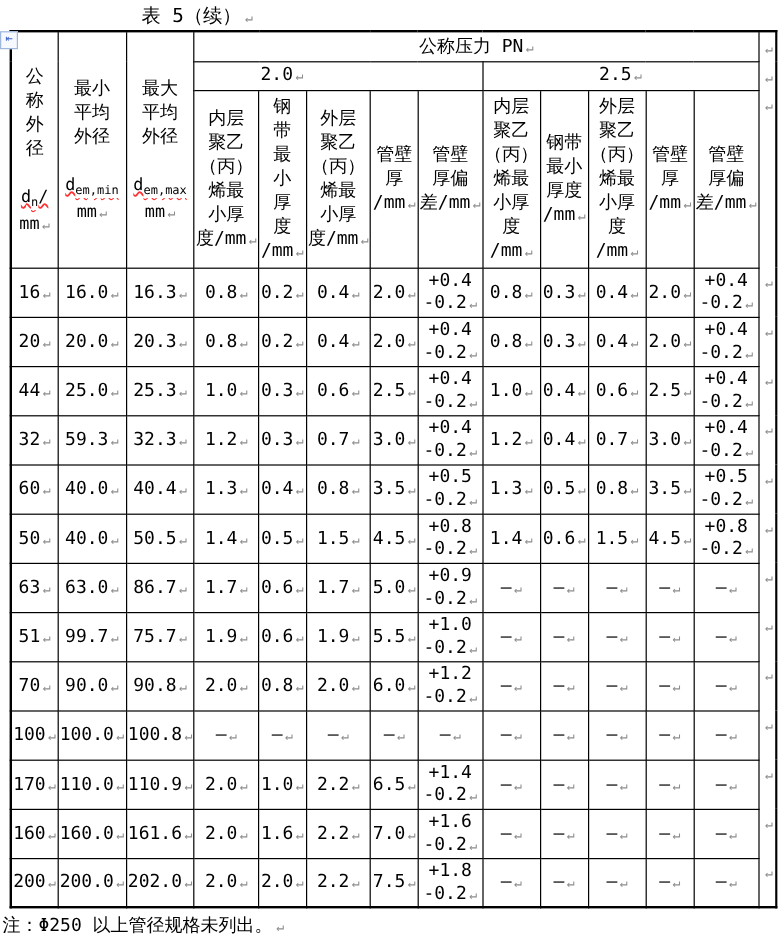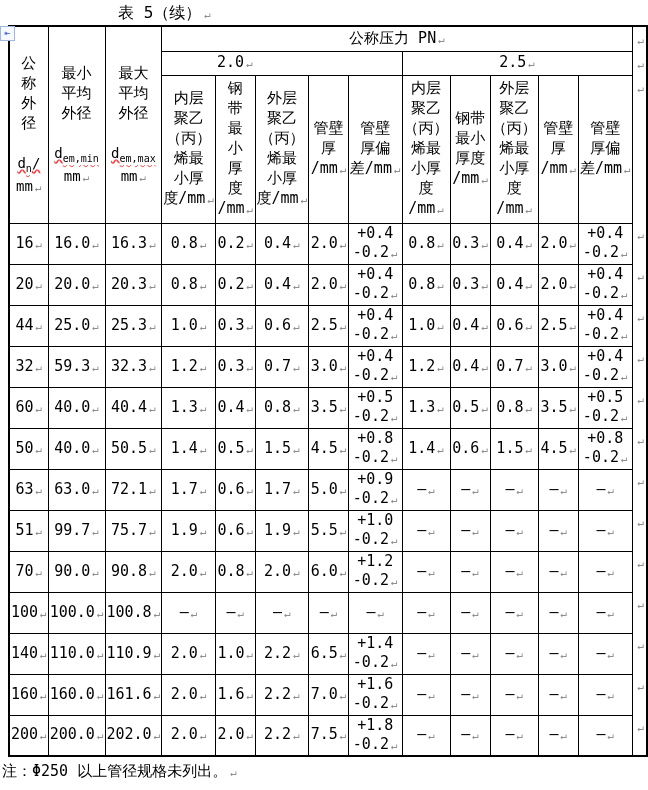--- a/index.html
+++ b/index.html
@@ -260,21 +260,21 @@
         <td>0.6</td>
         <td>1.5</td>
         <td>4.5</td>
         <td>+0.8
 -0.2</td>
         <td class="rowmark"></td>
       </tr>
       <tr>
         <td>63</td>
         <td>63.0</td>
-        <td>72.1</td>
+        <td>86.7</td>
         <td>1.7</td>
         <td>0.6</td>
         <td>1.7</td>
         <td>5.0</td>
         <td>+0.9
 -0.2</td>
         <td>—</td>
         <td>—</td>
         <td>—</td>
         <td>—</td>
@@ -325,21 +325,21 @@
         <td>—</td>
         <td>—</td>
         <td>—</td>
         <td>—</td>
         <td>—</td>
         <td>—</td>
         <td>—</td>
         <td class="rowmark"></td>
       </tr>
       <tr>
-        <td>140</td>
+        <td>170</td>
         <td>110.0</td>
         <td>110.9</td>
         <td>2.0</td>
         <td>1.0</td>
         <td>2.2</td>
         <td>6.5</td>
         <td>+1.4
 -0.2</td>
         <td>—</td>
         <td>—</td>

